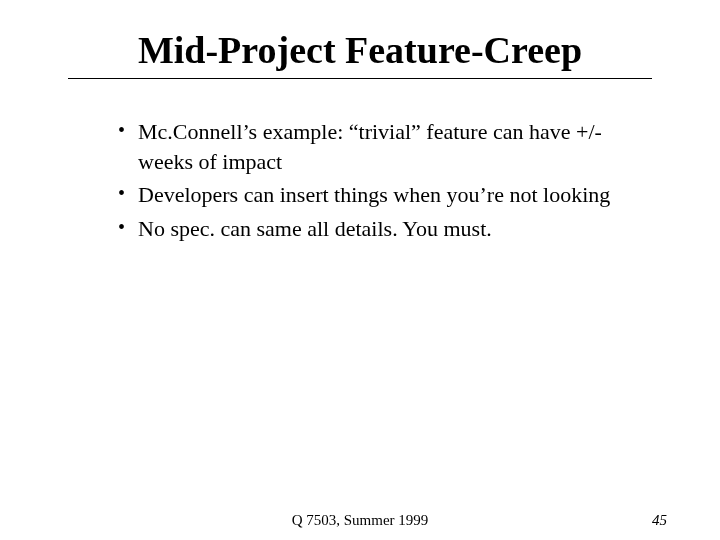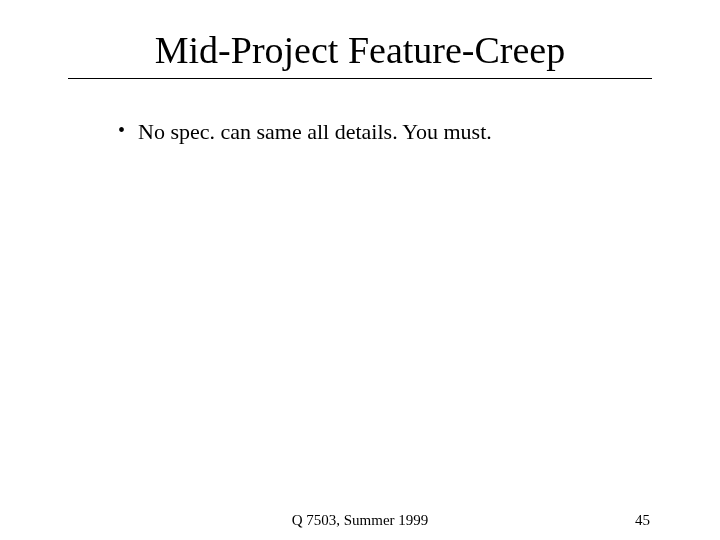--- a/index.html
+++ b/index.html
@@ -16,21 +16,21 @@
       position: relative;
     }
     .slide {
       width: 100%;
       height: 100%;
       padding: 28px 70px 0 70px;
       position: relative;
     }
     .title {
       font-size: 38px;
-      font-weight: normal;
+      font-weight: bold;
       text-align: center;
       margin-bottom: 6px;
     }
     .title-underline {
       border-bottom: 1.5px solid #000;
       margin: 0 -2px 38px -2px;
     }
     .bullets {
       list-style: none;
       padding-left: 48px;
@@ -56,29 +56,32 @@
       width: 100%;
       font-size: 15px;
     }
     .footer-center {
       position: absolute;
       left: 50%;
       transform: translateX(-50%);
     }
     .footer-right {
       position: absolute;
-      right: 70px;
+      right: 53px;
+      font-style: italic;
     }
   </style>
 </head>
 <body>
 
 <div class="slide">
   <h1 class="title">Mid-Project Feature-Creep</h1>
   <div class="title-underline"></div>
   <ul class="bullets">
+    <li>Mc.Connell’s example: “trivial” feature can have +/- weeks of impact</li>
+    <li>Developers can insert things when you’re not looking</li>
     <li>No spec. can same all details. You must.</li>
   </ul>
   <div class="footer">
     <span class="footer-center">Q 7503, Summer 1999</span>
     <span class="footer-right">45</span>
   </div>
 </div>
 
 </body></html>

